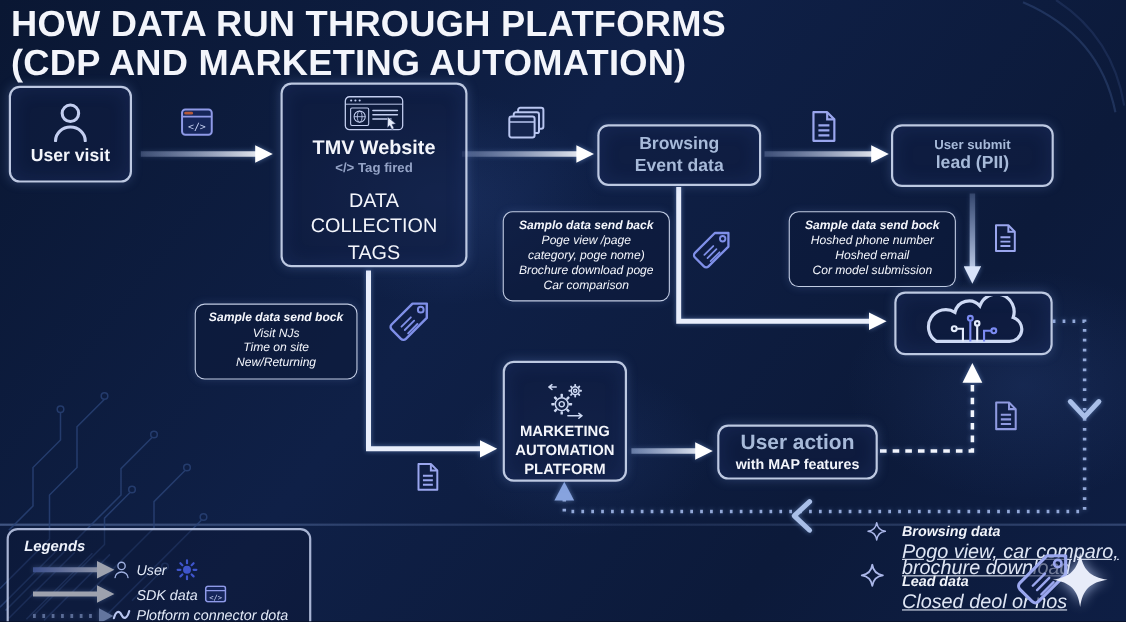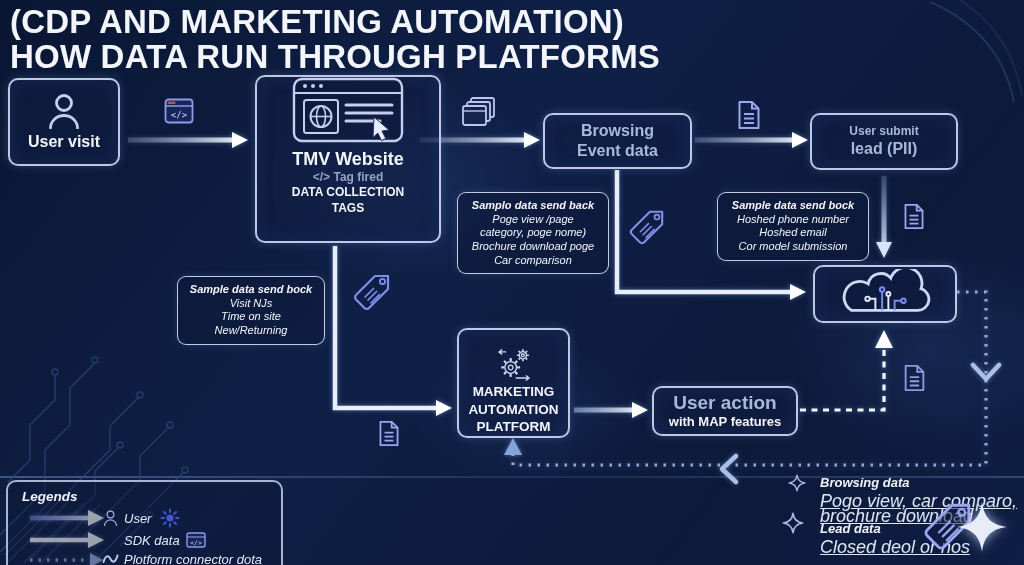--- a/index.html
+++ b/index.html
@@ -160,57 +160,57 @@
 
     <path d="M30 518 H90" stroke="url(#gLeg)" stroke-width="4.5" fill="none" marker-end="url(#mW)"></path>
     <path d="M30 540 H90" stroke="#ffffff" stroke-width="4.5" fill="none" marker-end="url(#mW)"></path>
     <g>
       <path d="M30 560 H84" stroke="#8ea6d8" stroke-width="3.5" fill="none" stroke-dasharray="2.5 6"></path>
       <polygon points="90,553 90,567 103,560" fill="#9db4e4"></polygon>
     </g>
   </svg>
 
   <div class="title">
+    <div>HOW DATA RUN THROUGH PLATFORMS</div>
     <div>(CDP AND MARKETING AUTOMATION)</div>
-    <div>HOW DATA RUN THROUGH PLATFORMS</div>
   </div>
 
   <div class="node" style="left:8px;top:78px;width:112px;height:88px">
     <svg class="icon" width="34" height="36" style="color:#c3cef0">
         <use href="#sym-person"></use>
       </svg>
     <div style="font-size:16px;font-weight:700;margin-top:4px">User visit</div>
   </div>
 
   <div class="abs" style="left:164px;top:98px">
     <svg class="icon" width="30" height="26" viewBox="0 0 30 26">
       <rect x="1.5" y="1.5" width="27" height="23" rx="3" fill="#16265a" stroke="#8f9ae8" stroke-width="1.8"></rect>
       <path d="M1.5 8 H28.5" stroke="#8f9ae8" stroke-width="1.5"></path>
       <rect x="3.5" y="3.5" width="8" height="2.6" rx="1.2" fill="#b45a3c"></rect>
       <text x="15" y="20" text-anchor="middle" font-size="9" font-family="DejaVu Sans Mono, monospace" fill="#cdd6f7">&lt;/&gt;</text>
     </svg>
   </div>
 
-  <div class="node" style="left:255px;top:75px;width:186px;height:168px;justify-content:flex-start;padding-top:0">
+  <div class="node" style="left:255px;top:75px;width:170px;height:168px;justify-content:flex-start;padding-top:10px">
     <svg class="icon" width="112" height="68" viewBox="0 0 112 68">
       <rect x="2" y="2" width="108" height="62" rx="8" fill="rgba(12,24,56,.4)" stroke="#c3cef0" stroke-width="2.4"></rect>
       <path d="M2 16 H110" stroke="#c3cef0" stroke-width="1.8"></path>
       <circle cx="13" cy="9" r="2" fill="#c3cef0"></circle>
         <circle cx="21" cy="9" r="2" fill="#c3cef0"></circle>
         <circle cx="29" cy="9" r="2" fill="#c3cef0"></circle>
       <rect x="12" y="23" width="34" height="33" rx="2.5" fill="none" stroke="#c3cef0" stroke-width="2"></rect>
       <circle cx="29" cy="39.5" r="10.5" fill="none" stroke="#c3cef0" stroke-width="2"></circle>
       <ellipse cx="29" cy="39.5" rx="4.5" ry="10.5" fill="none" stroke="#c3cef0" stroke-width="1.6"></ellipse>
       <path d="M18.5 39.5 H39.5" stroke="#c3cef0" stroke-width="1.6"></path>
       <path d="M54 28 H100 M54 36 H100 M54 44 H88" stroke="#c3cef0" stroke-width="3" stroke-linecap="round"></path>
       <path d="M82 40 l15 13 -7 1 3.8 7.5 -4.3 2.1 -3.7 -7.5 -4.8 4.4 Z" fill="#e6ecfa" stroke="#20305e" stroke-width="1"></path>
     </svg>
     <div style="font-size:18px;font-weight:700;margin-top:4px">TMV Website</div>
     <div style="font-size:12px;font-weight:700;color:#94a3c6;">&lt;/&gt; Tag fired</div>
-    <div style="font-size:12px;font-weight:700;line-height:1.3;width:130px;margin-top:1px">DATA COLLECTION TAGS</div>
+    <div style="font-size:18px;font-weight:400;line-height:1.3;width:130px;margin-top:12px">DATA COLLECTION TAGS</div>
   </div>
 
   <div class="abs" style="left:461px;top:96px">
     <svg class="icon" width="36" height="32" viewBox="0 0 36 32">
       <rect x="10" y="2" width="23" height="19" rx="2" fill="#15254e" stroke="#b9c6f0" stroke-width="1.8"></rect>
       <rect x="6" y="6" width="23" height="19" rx="2" fill="#15254e" stroke="#b9c6f0" stroke-width="1.8"></rect>
       <rect x="2" y="10" width="23" height="19" rx="2" fill="#15254e" stroke="#b9c6f0" stroke-width="1.8"></rect>
       <path d="M2 15 H25" stroke="#b9c6f0" stroke-width="1.4"></path>
     </svg>
   </div>

